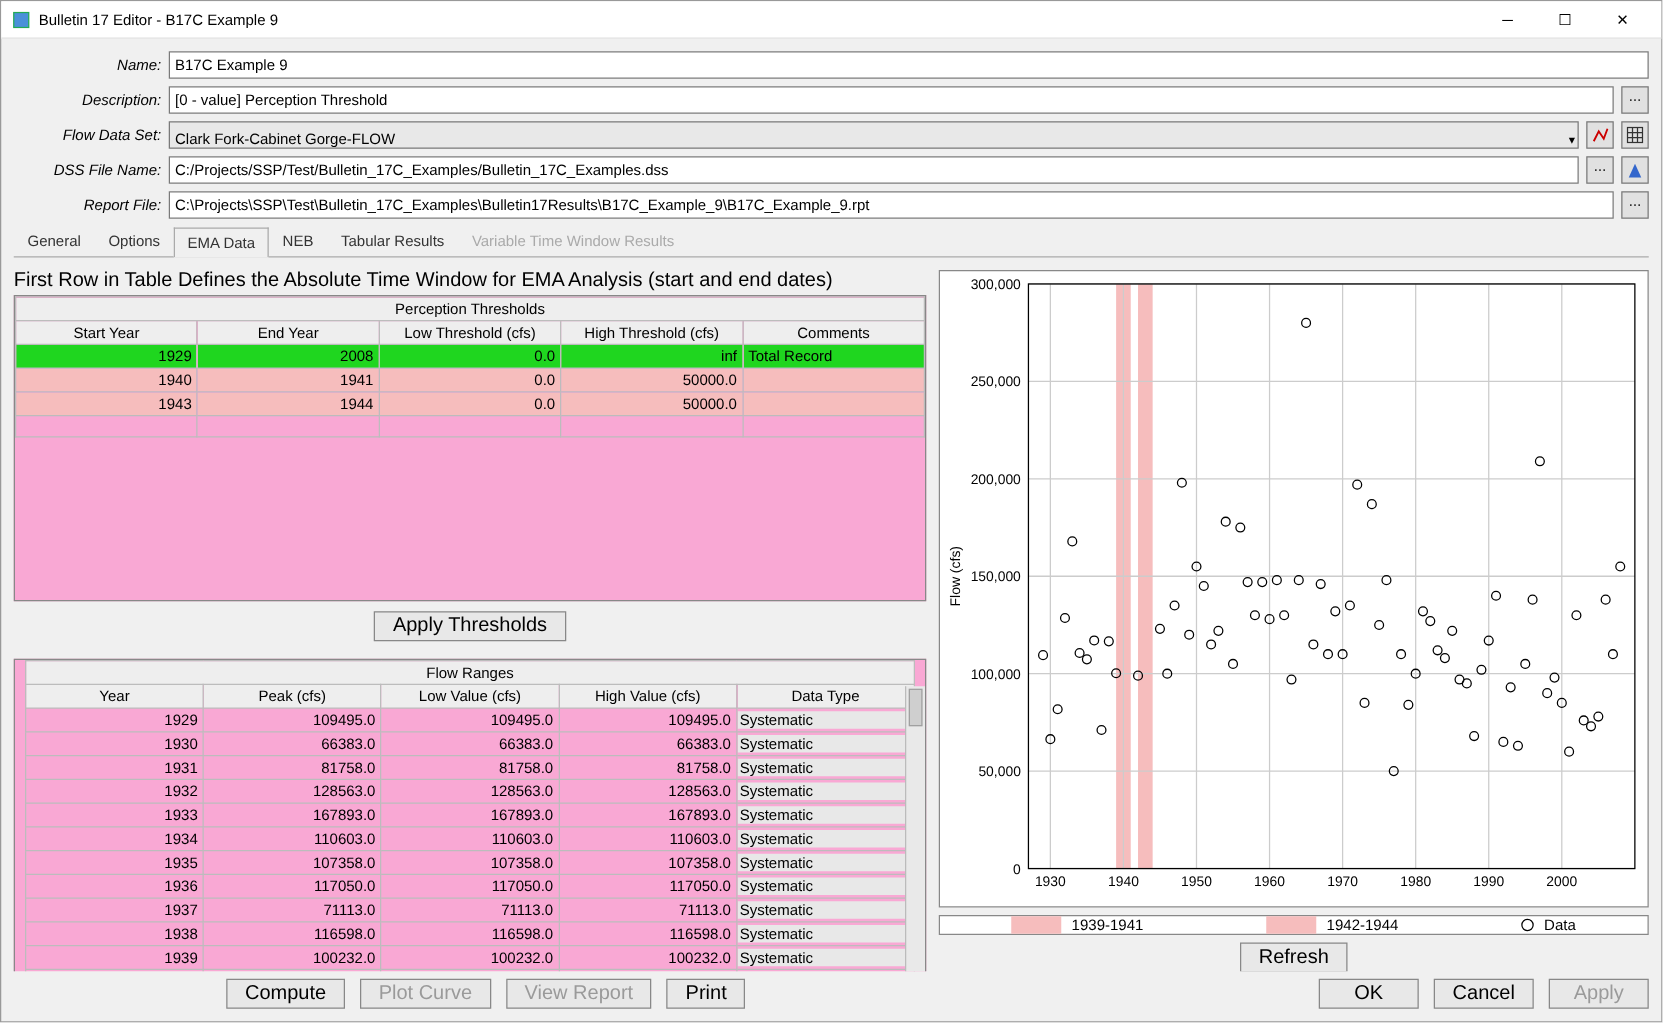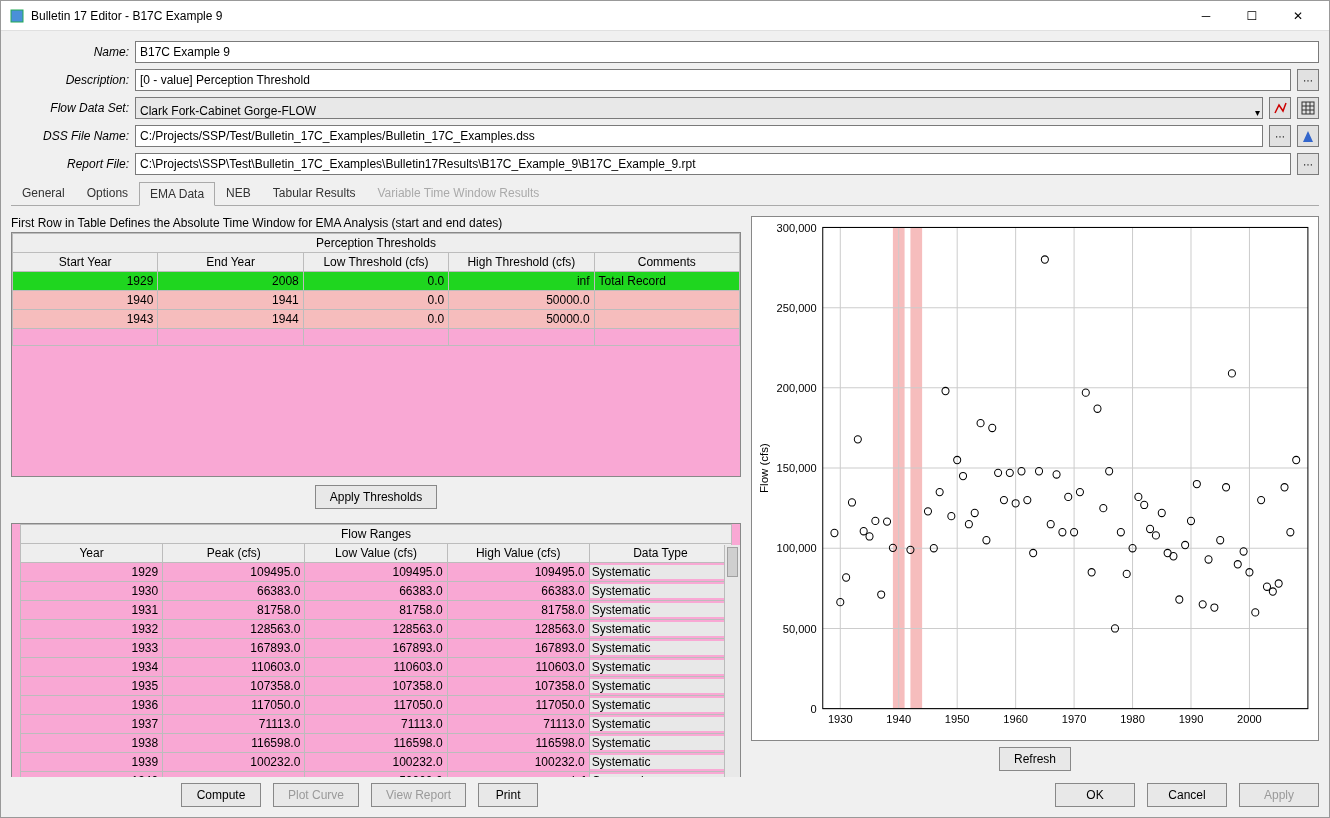--- a/index.html
+++ b/index.html
@@ -20,39 +20,39 @@
 .formrow .select .chev { font-size:10px; }
 .formrow .readonly { background:#e8e8e8; }
 .formrow .morebtn { width:22px;height:22px;border:1px solid #7a7a7a;background:#e1e1e1;display:flex;align-items:center;justify-content:center;font-size:10px;cursor:pointer;}
 .formrow .sidebtn { width:22px;height:22px;border:1px solid #7a7a7a;background:#e1e1e1;display:flex;align-items:center;justify-content:center;cursor:pointer;}
 .tabs { display:flex; border-bottom:1px solid #aaa; margin-top:6px; }
 .tab { padding:4px 10px; border:1px solid transparent; border-bottom:none; cursor:pointer; color:#333;}
 .tab.active { background:#f0f0f0; border-color:#aaa; border-bottom:1px solid #f0f0f0; position:relative; top:1px;}
 .tab.disabled { color:#aaa; cursor:default;}
 .content { flex:1; display:flex; padding:6px 10px; gap:10px; overflow:hidden;}
 .leftpane { width:730px; display:flex; flex-direction:column; }
-.hint { font-size:12px; margin-bottom:2px;}
+.hint { font-size:16px; margin-bottom:2px;}
 .tblwrap { border:1px solid #888; background:#f9a8d4; }
 .tbl { width:100%; border-collapse:collapse; font-size:12px; table-layout:fixed;}
 .tbl th, .tbl td { border:1px solid #bcbcbc; padding:2px 4px; height:17px; overflow:hidden; white-space:nowrap; text-overflow:ellipsis;}
 .tbl th { background:#eee; font-weight:normal; }
 .tbl .thead-title td { text-align:center; background:#eee; }
 .tbl td { text-align:right; }
 .tbl td.l { text-align:left; }
 .rowgreen td { background:#1fd61f; }
 .rowpink td { background:#f6bdbd; }
 .percep-body { height:130px; overflow:hidden; }
 .flowwrap { flex:1; display:flex; flex-direction:column; margin-top:6px; }
 .flowbody { flex:1; overflow:hidden; position:relative; display:flex;justify-content:center;}
 .flowbody .scroll { position:absolute; right:0; top:21px; bottom:0; width:16px; background:#e9e9e9; border-left:1px solid #bbb;}
 .flowbody .scroll .thumb { position:absolute; top:2px; left:2px; right:2px; height:30px; background:#cfcfcf; border:1px solid #a0a0a0;}
 .dtcell { display:flex; justify-content:space-between; align-items:center; padding:0 2px; background:#e8e8e8;}
 .dtcell .chev { font-size:9px; }
 .midbtns { display:flex; justify-content:center; padding:8px 0;}
-.stdbtn { min-width:110px; height:24px; border:1px solid #888; background:#e8e8e8; cursor:pointer; font-size:12px; padding:0 14px;}
+.stdbtn { min-width:110px; height:24px; border:1px solid #888; background:#e8e8e8; cursor:pointer; font-size:16px; padding:0 14px;}
 .stdbtn:disabled, .stdbtn.disabled { color:#9a9a9a; cursor:default; }
 .bottombar { display:flex; gap:12px; padding:6px 10px 10px 10px; }
 .bottombar .lgrp { display:flex; gap:12px; margin-left:170px;}
 .bottombar .rgrp { margin-left:auto; display:flex; gap:12px; }
 .chartpane { flex:1; display:flex; flex-direction:column; }
 .chart { flex:1; border:1px solid #888; background:#fff; position:relative; }
 .legend { border:1px solid #888; background:#fff; margin-top:6px; height:24px; display:flex; align-items:center; justify-content:space-around; padding:0 8px;}
 .legend .item { display:flex; align-items:center; gap:8px; font-size:12px;}
 .legend .swatch-bar { width:40px; height:14px; background:#f6bdbd; }
 .legend .swatch-pt { width:10px;height:10px;border:1px solid #000; border-radius:50%; }
@@ -470,20 +470,34 @@
             <circle cx="497.95180722891564" cy="378" r="3.5" fill="none" stroke="#000"></circle>
             <circle cx="503.73493975903614" cy="270.66666666666663" r="3.5" fill="none" stroke="#000"></circle>
             <circle cx="509.5180722891566" cy="353.46666666666664" r="3.5" fill="none" stroke="#000"></circle>
             <circle cx="515.3012048192771" cy="358.06666666666666" r="3.5" fill="none" stroke="#000"></circle>
             <circle cx="521.0843373493976" cy="350.4" r="3.5" fill="none" stroke="#000"></circle>
             <circle cx="526.867469879518" cy="258.4" r="3.5" fill="none" stroke="#000"></circle>
             <circle cx="532.6506024096386" cy="301.33333333333337" r="3.5" fill="none" stroke="#000"></circle>
             <circle cx="538.433734939759" cy="232.33333333333331" r="3.5" fill="none" stroke="#000"></circle>
           </svg>
       </div>
+      <div class="legend">
+        <div class="item">
+            <div class="swatch-bar"></div>
+            <span>1939-1941</span>
+          </div>
+        <div class="item">
+            <div class="swatch-bar"></div>
+            <span>1942-1944</span>
+          </div>
+        <div class="item">
+            <div class="swatch-pt"></div>
+            <span>Data</span>
+          </div>
+      </div>
       <div class="refreshrow">
         <button class="stdbtn" style="min-width:70px;">Refresh</button>
       </div>
     </div>
   </div>
 
   <div class="bottombar">
     <div class="lgrp">
       <button class="stdbtn" style="min-width:80px;">Compute</button>
       <button class="stdbtn disabled" style="min-width:80px;">Plot Curve</button>

